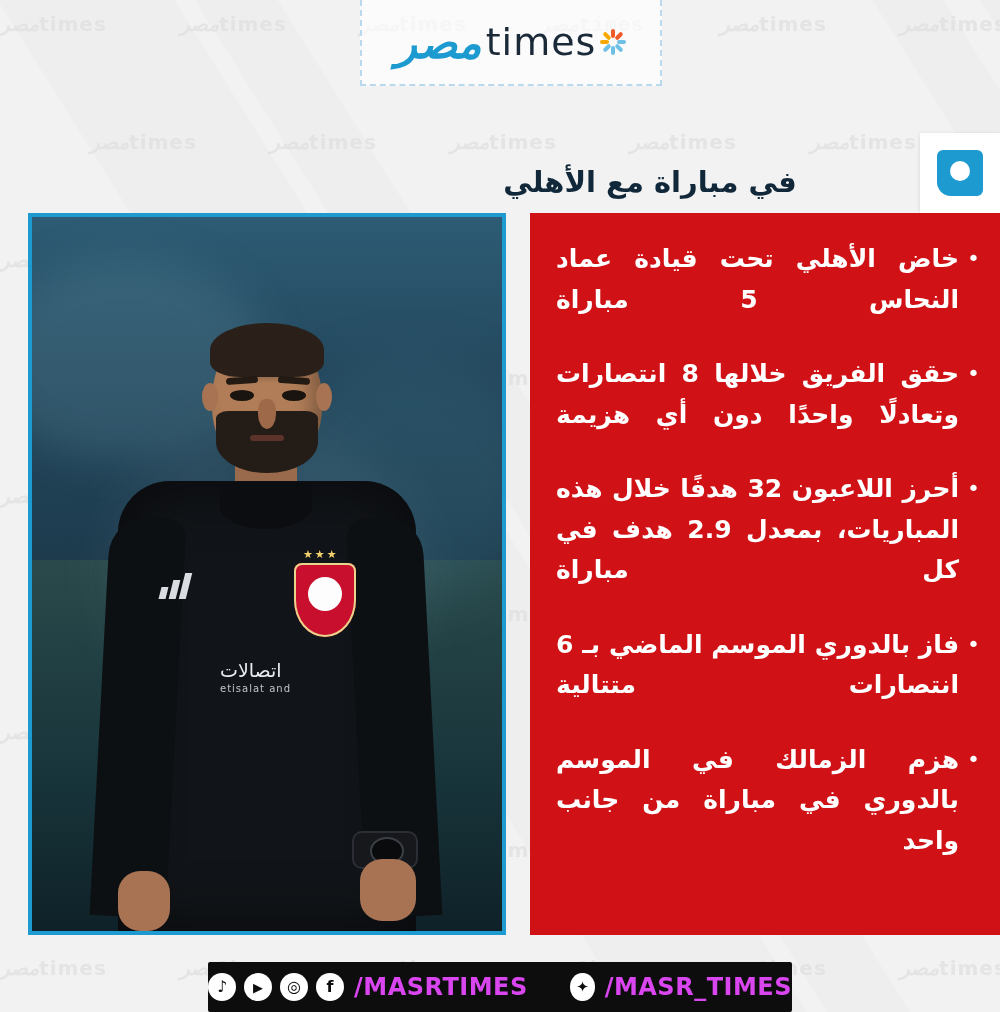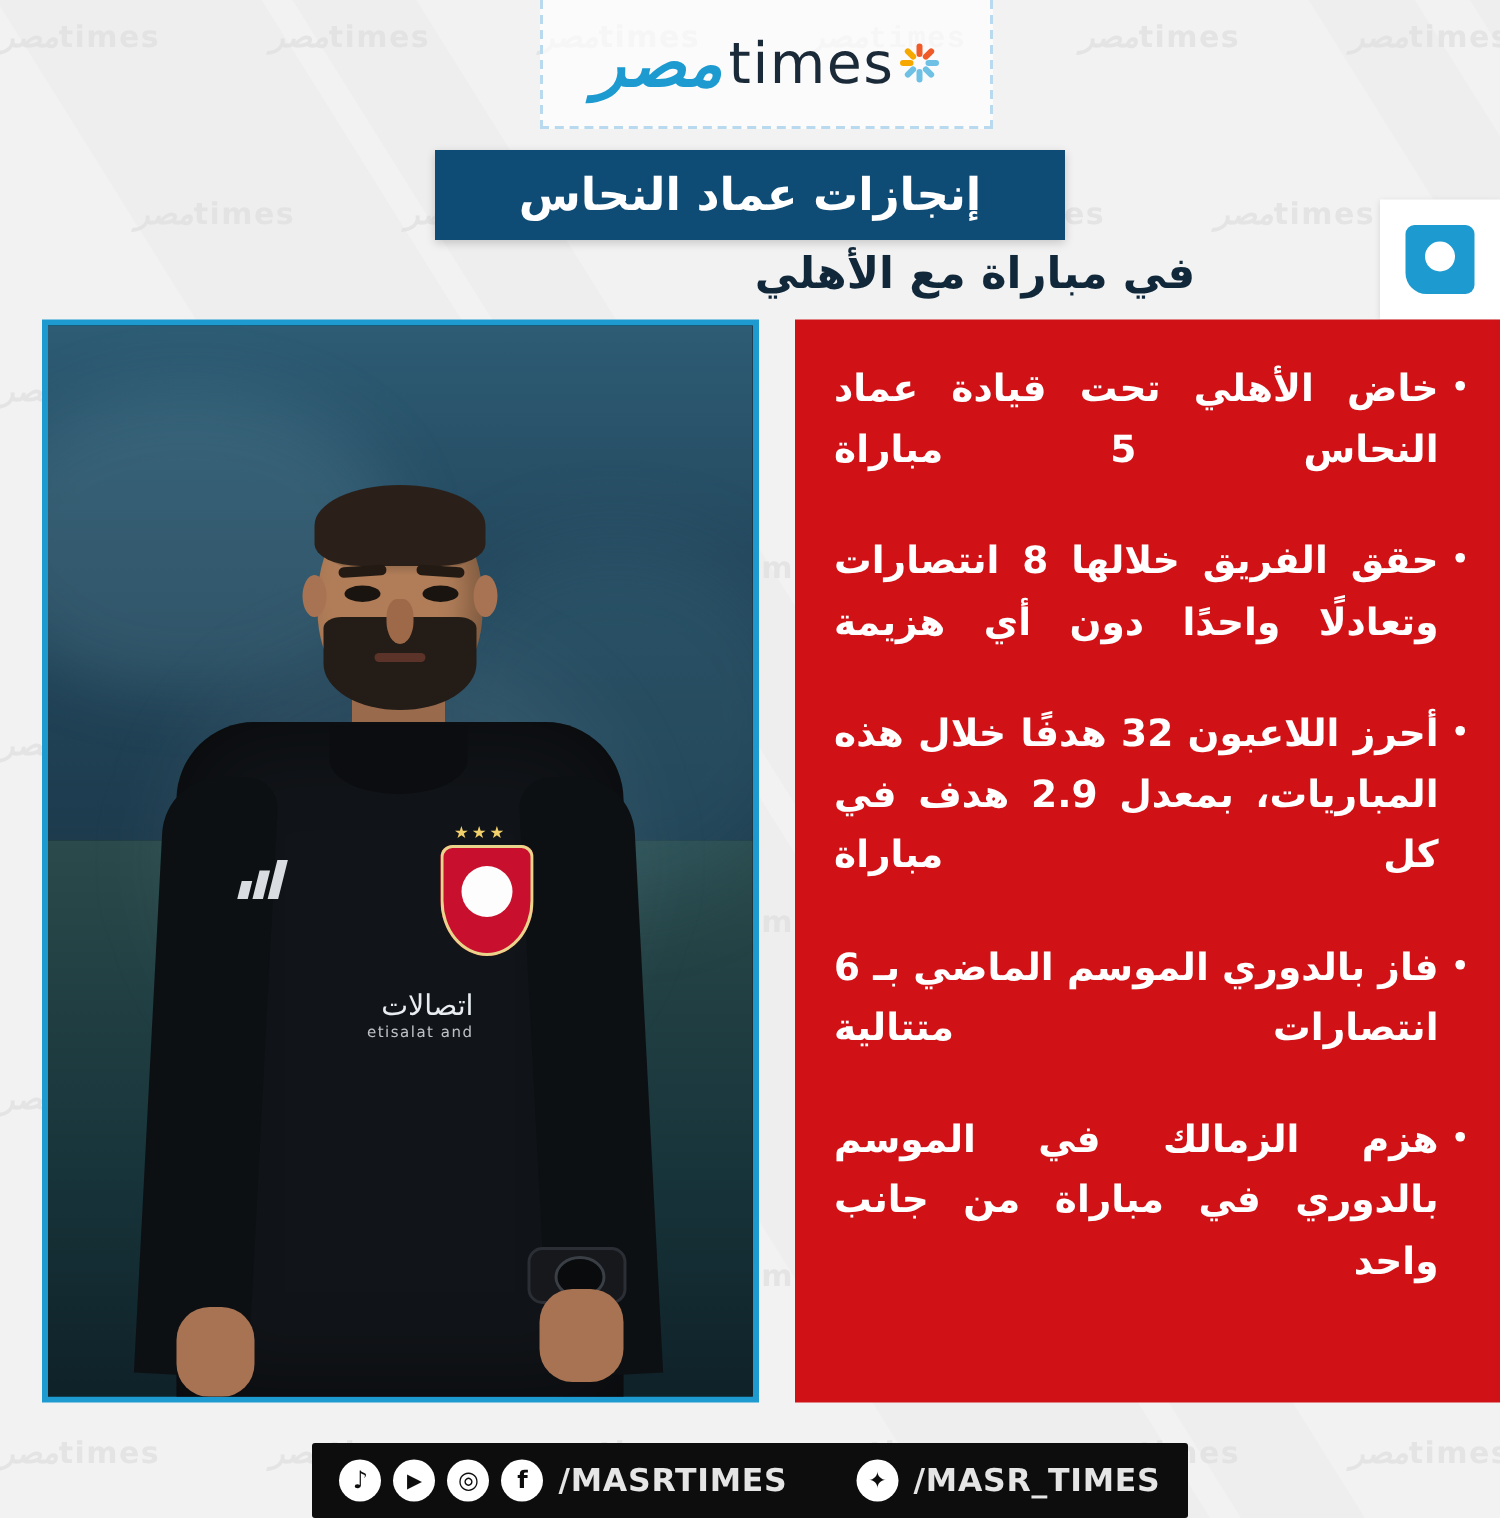--- a/index.html
+++ b/index.html
@@ -236,21 +236,21 @@
   .watch { position:absolute; left:250px; top:520px; width:62px; height:34px; background:#16181c; border-radius:10px; border:2px solid #2b2f35; }
   .watch::after{content:"";position:absolute;left:16px;top:4px;width:30px;height:24px;border-radius:50%;background:#0a0b0d;border:2px solid #3a3f46;}
   .crest { position:absolute; left:192px; top:252px; width:62px; height:74px; background:#c8102e; border-radius:8px 8px 50% 50%; box-shadow:0 0 0 2px #e8d48a inset; }
   .crest::before{content:"";position:absolute;left:14px;top:14px;width:34px;height:34px;border-radius:50%;background:#fdfdfd;}
   .crest::after{content:"★★★";position:absolute;left:9px;top:-15px;color:#f2d06b;font-size:11px;letter-spacing:2px;}
   .adidas { position:absolute; left:56px; top:262px; width:34px; height:26px; }
   .adidas i { position:absolute; bottom:0; width:7px; background:#d9dde2; transform:skewX(-14deg); display:block; }
   .adidas i:nth-child(1){left:2px;height:12px;}
   .adidas i:nth-child(2){left:13px;height:19px;}
   .adidas i:nth-child(3){left:24px;height:26px;}
-  .sponsor { position:absolute; left:118px; top:350px; width:96px; text-align:right; color:#e9edf1; font-size:13px; letter-spacing:1px; }
+  .sponsor { position:absolute; left:118px; top:350px; width:96px; text-align:left; color:#e9edf1; font-size:13px; letter-spacing:1px; }
   .sponsor .ar { font-size:19px; display:block; line-height:1; }
   .sponsor .en { font-size:10px; opacity:.8; }
 
   
   .facts {
     position: absolute;
     top: 213px;
     left: 530px;
     width: 470px;
     height: 722px;
@@ -311,22 +311,22 @@
     color: #0d0d0d;
     display: flex;
     align-items: center;
     justify-content: center;
     font-size: 16px;
     font-weight: 700;
     line-height: 1;
   }
   .ic.yt { background:#ffffff; color:#0d0d0d; font-size:13px; }
   .handle {
-    color: #e5e5e5;
-    font-size: 21px;
+    color: #d946ef;
+    font-size: 24px;
     font-weight: 700;
     letter-spacing: .5px;
   }
   .divider-sp { width: 26px; }
   .tw {
     width: 28px;
     height: 28px;
     border-radius: 50%;
     background: #ffffff;
     color: #0d0d0d;
@@ -413,23 +413,20 @@
         <span></span>
           <span></span>
           <span></span>
           <span></span>
       </span>
       <span class="logo-times">times</span>
       <span class="logo-masr">مصر</span>
     </div>
   </div>
 
-  <div class="title-bar">
-    <span class="title-bar-text">إنجازات عماد النحاس</span>
-  </div>
 
   <div class="subtitle">
     <span class="subtitle-inner">في مباراة مع الأهلي</span>
   </div>
 
   <div class="corner-badge">
     <span class="badge-mark"></span>
   </div>
 
   <div class="photo-frame">

